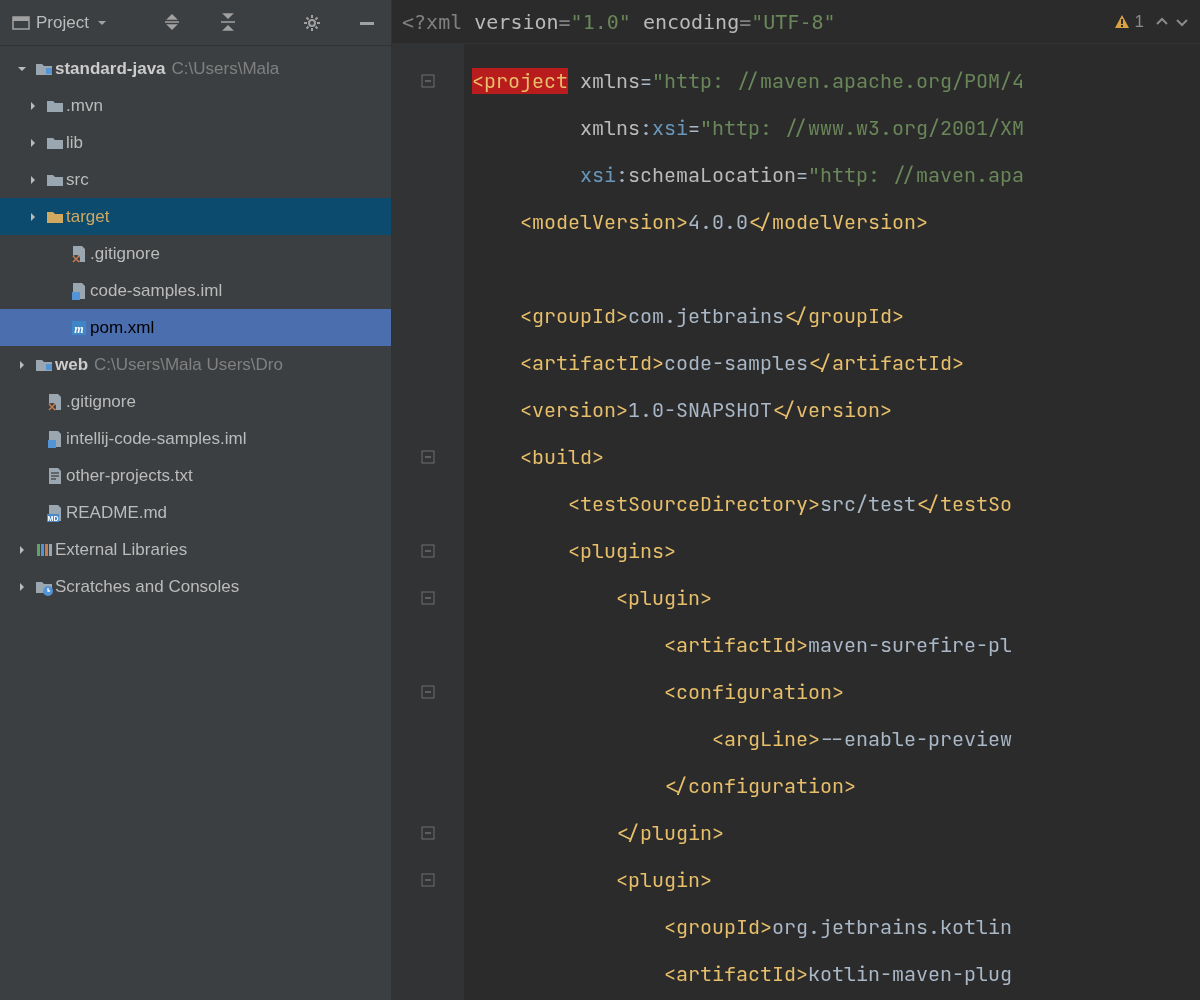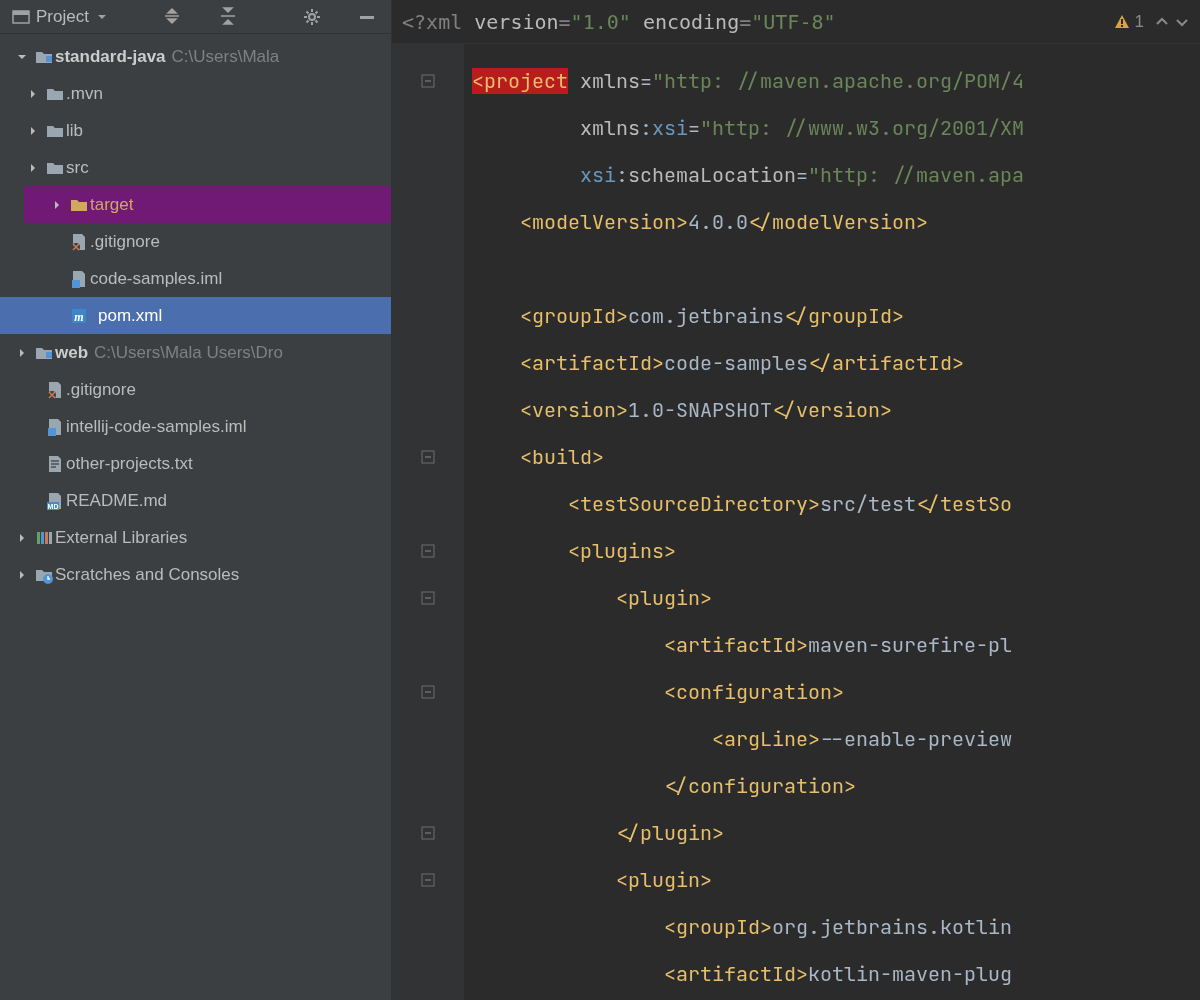--- a/index.html
+++ b/index.html
@@ -3,36 +3,36 @@
 <meta charset="utf-8">
 <style>
 * { box-sizing: border-box; margin: 0; padding: 0; }
 body {
   width: 1200px; height: 1000px; overflow: hidden;
   background: #2b2b2b; color: #a9b7c6;
   font-family: "Segoe UI", Arial, sans-serif; font-size: 17px;
   display: flex;
 }
 .sidebar { width: 392px; background: #3c3f41; display: flex; flex-direction: column; border-right: 1px solid #323232; }
-.sb-header { height: 34px; display: flex; align-items: center; padding: 0 6px; border-bottom: 1px solid #323232; background: #3c3f41; gap: 20px; }
+.sb-header { height: 46px; display: flex; align-items: center; padding: 0 6px; border-bottom: 1px solid #323232; background: #3c3f41; gap: 20px; }
 .sb-title { display: flex; align-items: center; gap: 6px; padding: 0 6px; color: #bbbbbb; }
 .sb-title .arrow { color: #bbbbbb; }
 .sb-spacer { flex: 1; }
 .ico-btn { width: 36px; height: 36px; display: flex; align-items: center; justify-content: center; color: #a1a1a1; cursor: pointer; }
 .ico-btn svg { width: 20px; height: 20px; }
 .tree { flex: 1; overflow: hidden; padding-top: 4px; }
 .row { height: 37px; display: flex; align-items: center; white-space: nowrap; overflow: hidden; cursor: pointer; }
 .row .chev { width: 18px; text-align: center; color: #bbbbbb; flex-shrink: 0; }
 .row .ic { width: 22px; display: flex; align-items: center; justify-content: center; flex-shrink: 0; }
 .row .lbl { color: #bbbbbb; }
 .row .path { color: #808080; margin-left: 6px; }
 .row.bold .lbl { font-weight: 700; color: #cccccc; }
 .row.sel { background: #4b6eaf; }
-.row.sel .lbl { color: #ffffff; margin-left: 8px; }
-.row.hi { background: #701a75; margin-left: 24px; }
+.row.sel .lbl { color: #000000; }
+.row.hi { background: #0c4a6e; }
 .row.hi .lbl { color: #d1a85f; }
 .ind0 { padding-left: 15px; } .ind1 { padding-left: 26px; } .ind2 { padding-left: 50px; }
 svg { display: block; }
 
 .editor { flex: 1; background: #2b2b2b; display: flex; flex-direction: column; min-width: 0; }
 .ed-top { height: 44px; display: flex; align-items: center; border-bottom: 1px solid #323232; padding: 0 10px; gap: 10px; overflow: hidden;}
 .ed-top .warn { margin-left: auto; display: flex; align-items: center; gap: 4px; }
 .ed-body { flex: 1; display: flex; overflow: hidden; }
 .gutter { width: 72px; background: #313335; border-right: 1px solid #323232; position: relative; }
 .gut-icon { position: absolute; left: 50%; transform: translateX(-50%); width: 22px; height: 22px; display: flex; align-items: center; justify-content: center; }

